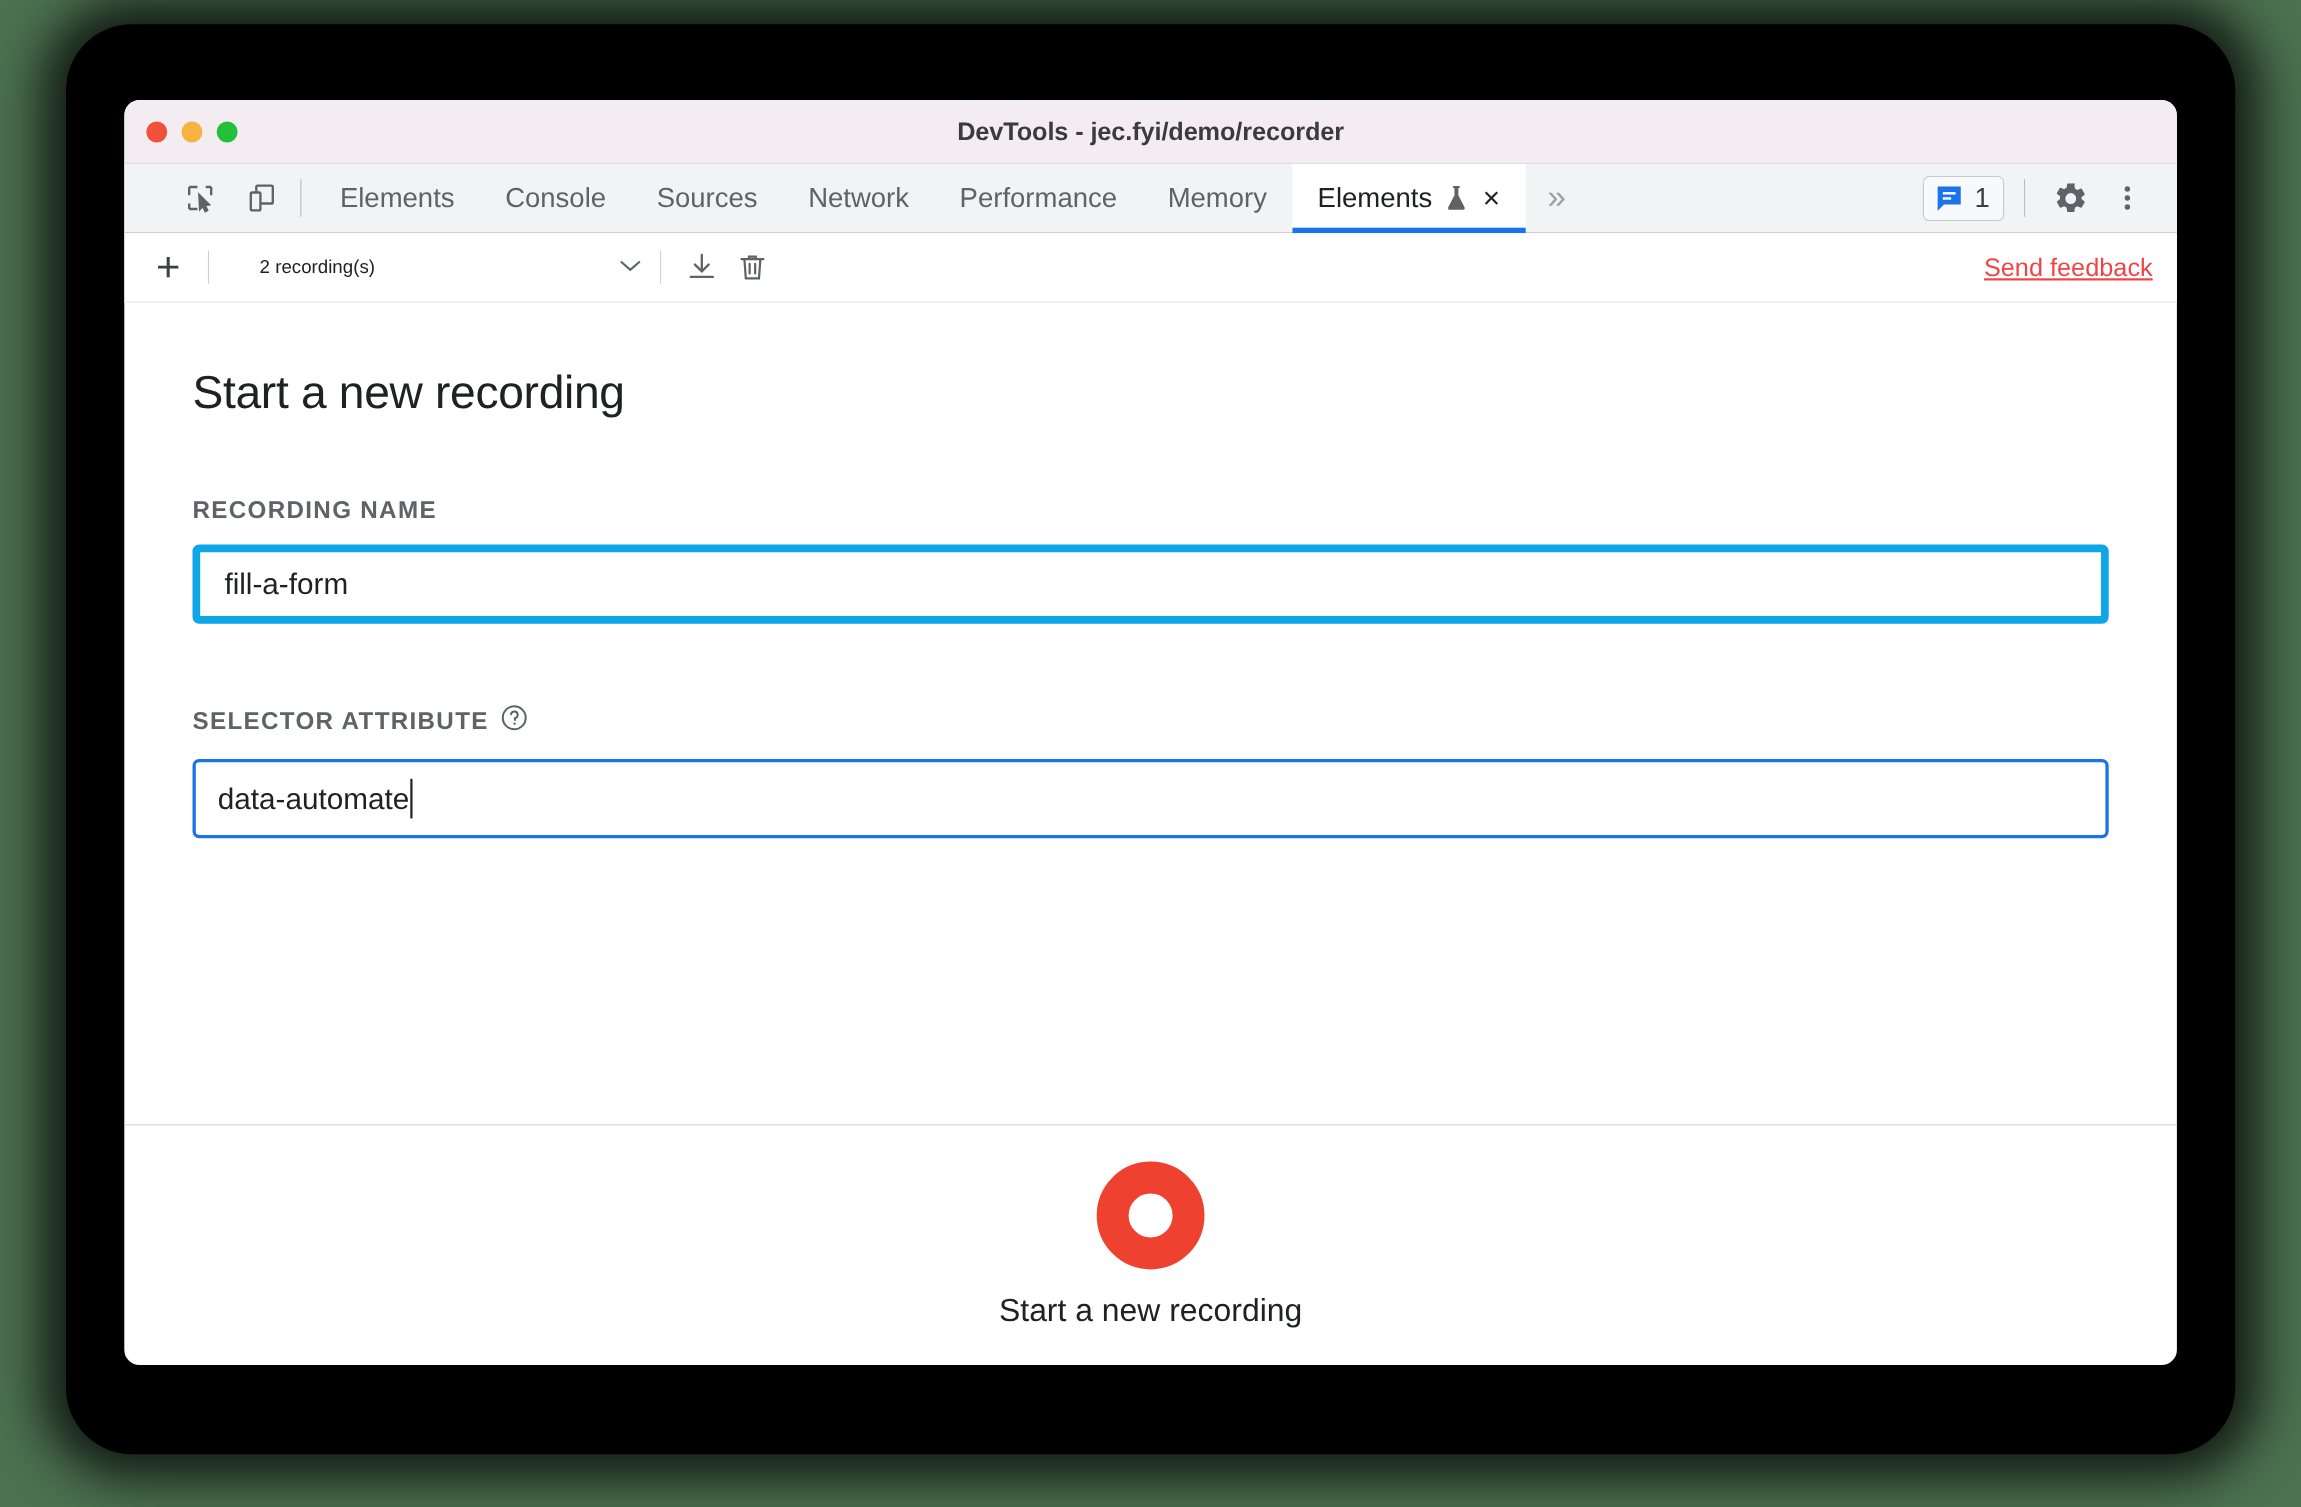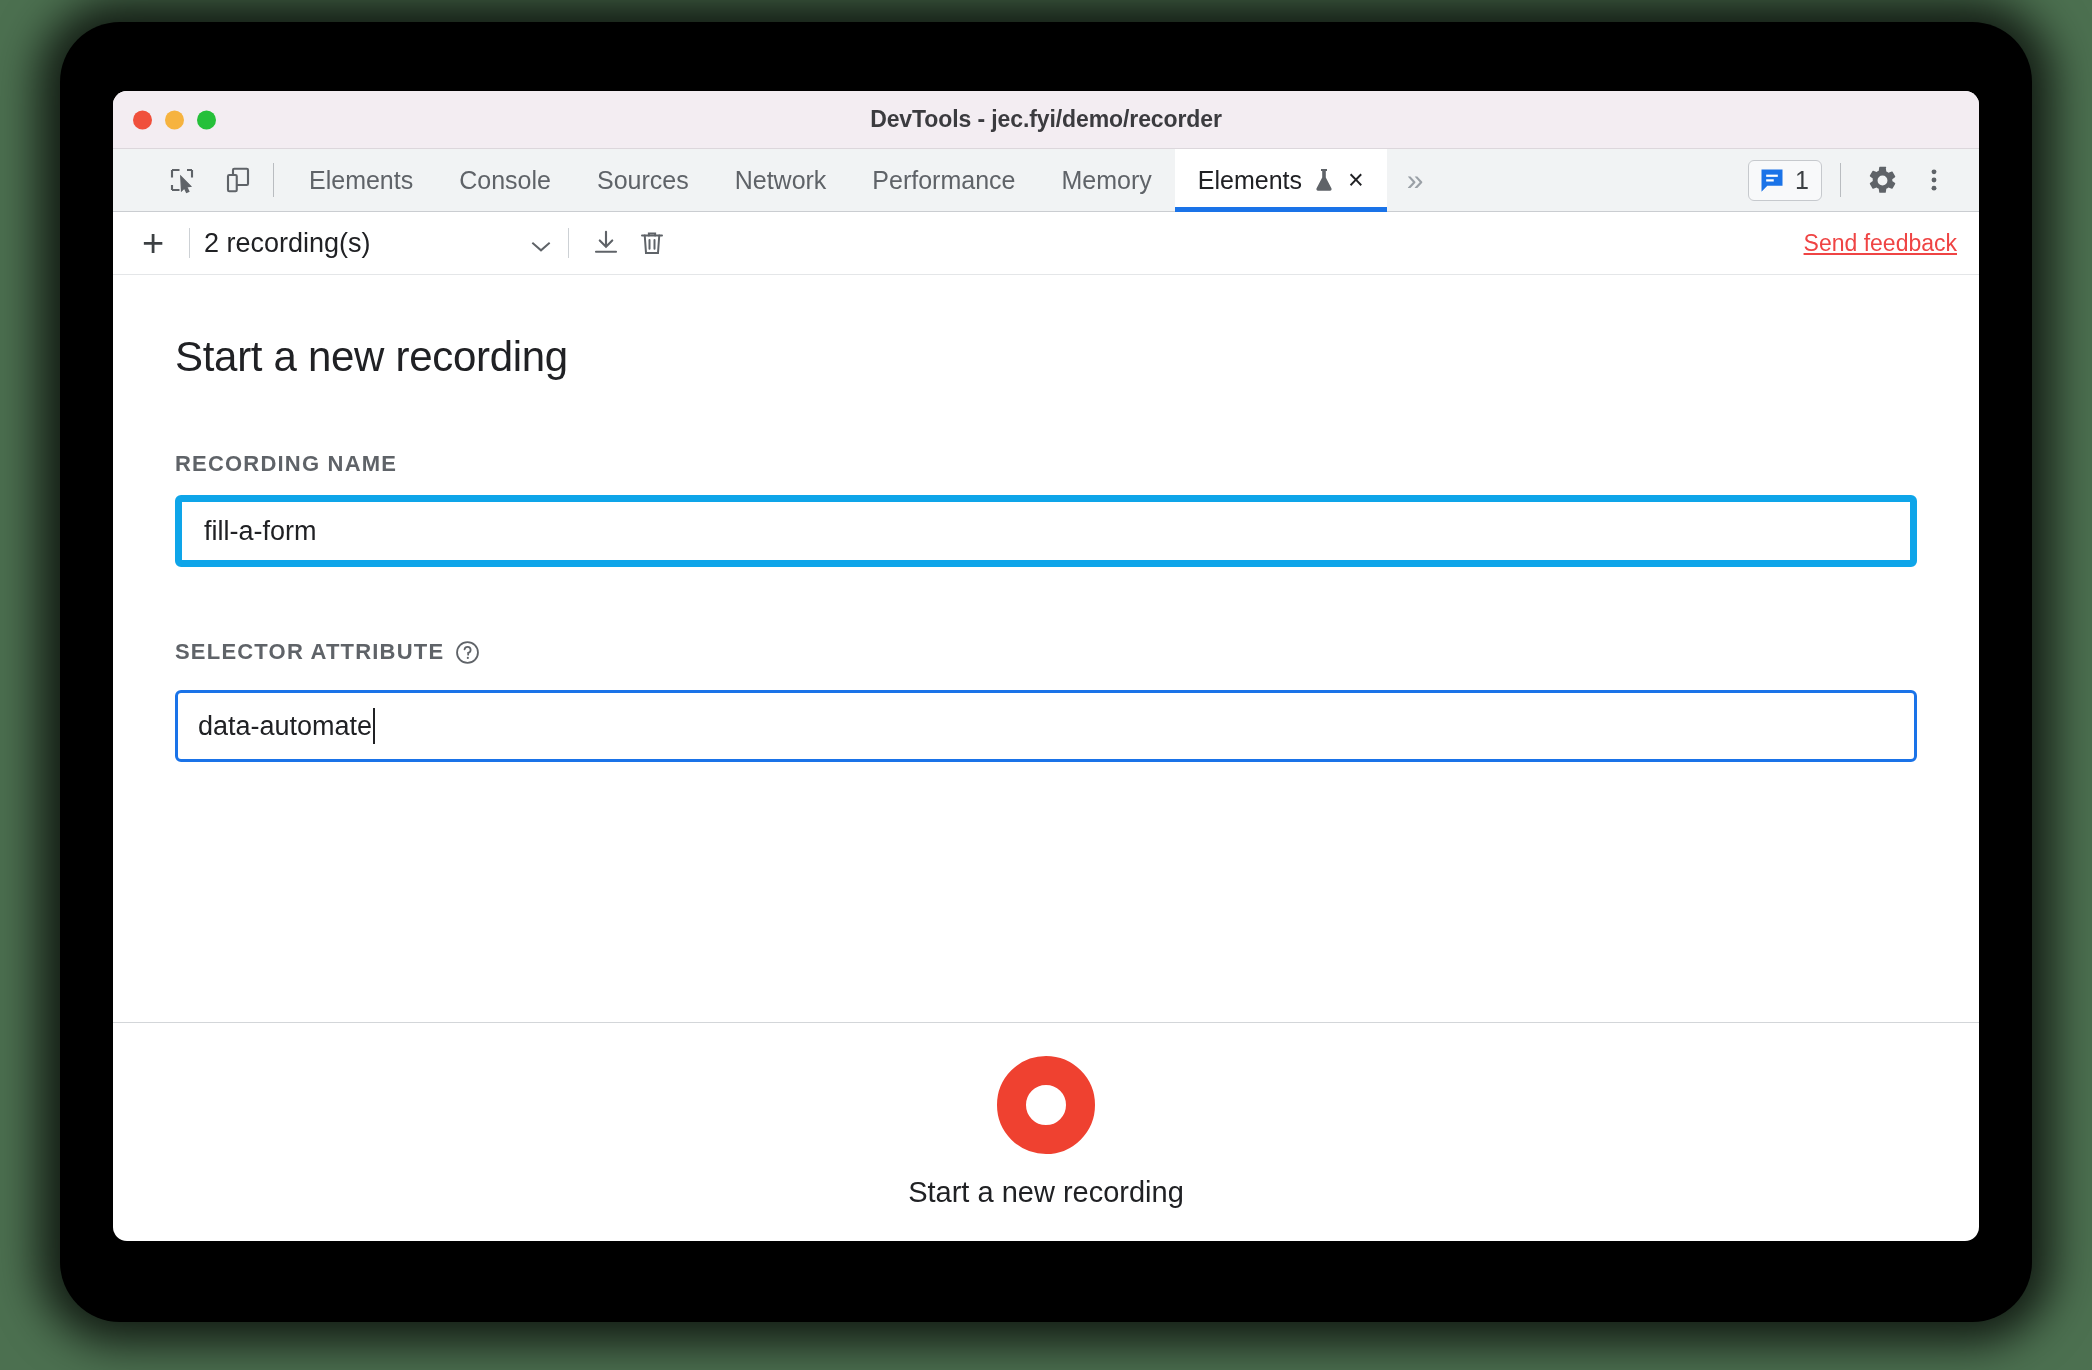--- a/index.html
+++ b/index.html
@@ -181,24 +181,25 @@
     width: 44px; height: 44px;
     display: flex; align-items: center; justify-content: center;
     font-size: 38px; font-weight: 300; color: #3c4043;
     line-height: 1;
   }
   .tbsep {
     width: 1px; height: 30px; background: #cdd1d5; margin: 0 14px;
   }
   .rec-select {
     display: flex;
-    align-items: flex-end;
+    align-items: flex-start;
     min-width: 350px;
-    font-size: 27px;
-    color: #202124;
+    font-size: 17px;
+    color: #202124;
+    margin-left: 32px;
   }
   .rec-select .caret {
     margin-left: auto;
     font-size: 18px;
     color: #5f6368;
   }
   .send-feedback {
     margin-left: auto;
     font-size: 23px;
     color: #ef4444;
@@ -218,20 +219,21 @@
     font-weight: normal;
     margin: 0 0 70px 0;
     letter-spacing: -0.3px;
   }
   .field-label {
     font-size: 22px;
     font-weight: bold;
     letter-spacing: 1.2px;
     color: #5f6368;
     display: flex;
+    align-items: center;
     gap: 10px;
     margin-bottom: 18px;
   }
   .text-input {
     box-sizing: border-box;
     width: 100%;
     height: 72px;
     border: 7px solid #0ea5e9;
     border-radius: 6px;
     font-size: 27px;

